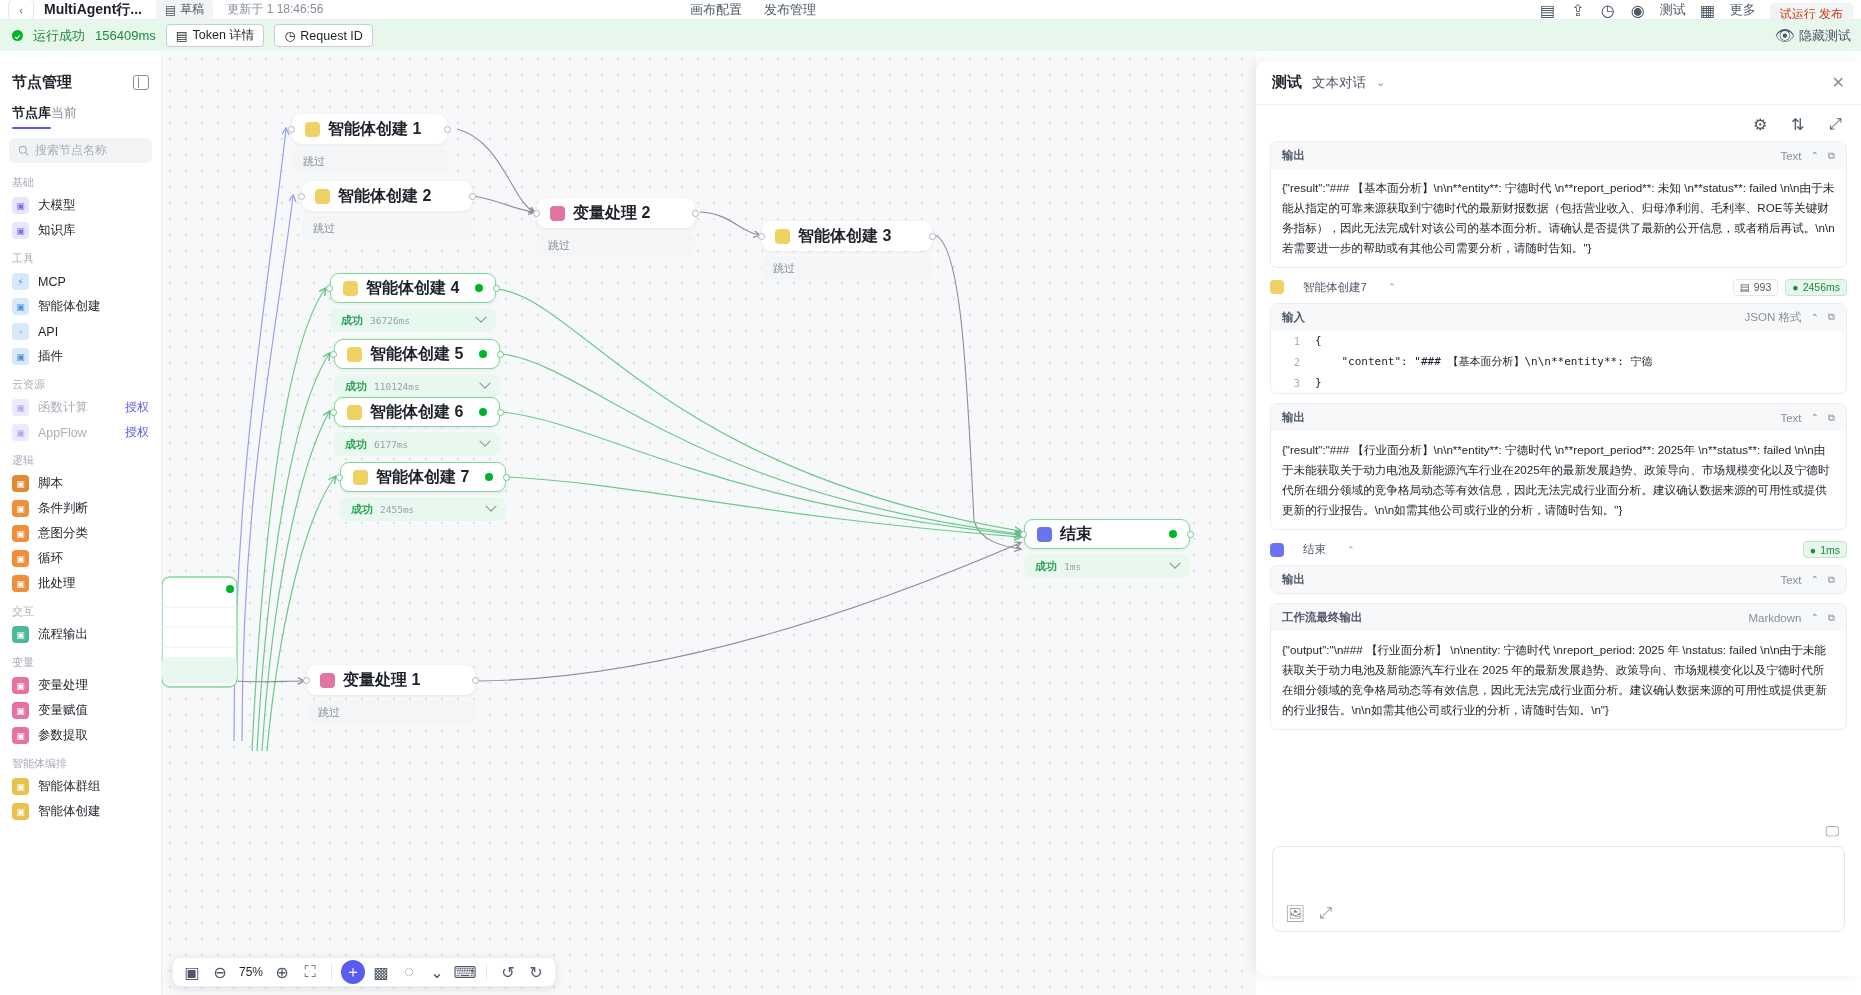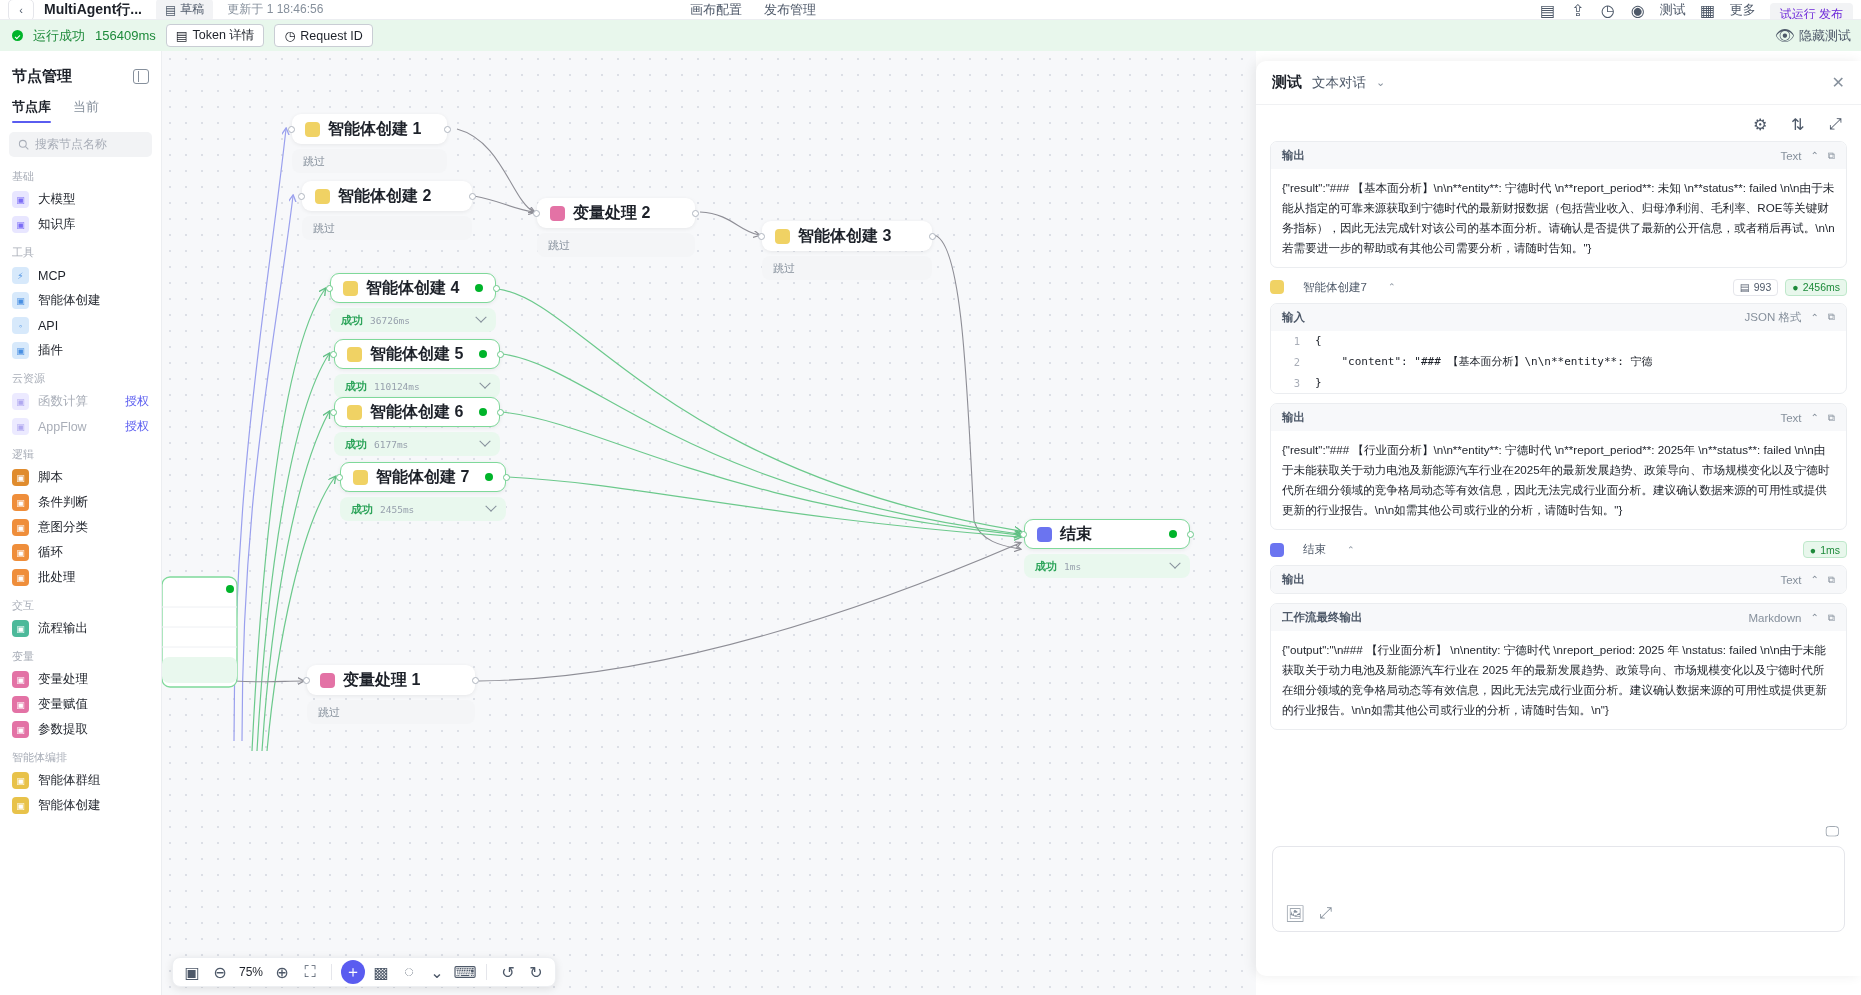--- a/index.html
+++ b/index.html
@@ -28,21 +28,21 @@
     display: flex; align-items: center; gap: 4px; font-size: 12px; color: #4e5969;
   }
   .tb-updated { margin-left: 14px; font-size: 12px; color: #86909c; white-space: nowrap; }
   .tb-center { position: absolute; left: 690px; top: 0; display: flex; gap: 22px; align-items: center; height: 20px; }
   .tb-center span { font-size: 13px; color: #4e5969; white-space: nowrap; }
   .tb-right { position: absolute; right: 8px; top: 0; display: flex; gap: 14px; align-items: center; height: 20px; }
   .tb-ico { width: 16px; height: 16px; color: #4e5969; display: flex; align-items: center; justify-content: center; }
   .tb-right .lbl { font-size: 13px; color: #4e5969; white-space: nowrap; }
   .tb-pub {
     height: 22px; padding: 0 10px; background: #f2f3f5; border-radius: 4px;
-    display: flex; align-items: center; font-size: 12px; color: #6d28d9; white-space: nowrap; margin-top: 8px;
+    display: flex; align-items: center; font-size: 12px; color: #c2410c; white-space: nowrap; margin-top: 8px;
   }
 
   
   .runbar {
     position: absolute; left: 0; top: 20px; width: 1861px; height: 31px;
     background: #e8f7ec; display: flex; align-items: center; padding-left: 12px; gap: 10px;
   }
   .run-dot { width: 11px; height: 11px; border-radius: 50%; background: #00b42a; position: relative; }
   .run-dot::after { content:""; position:absolute; left:3px; top:5px; width:4px; height:2px; border-left:1.4px solid #fff; border-bottom:1.4px solid #fff; transform: rotate(-45deg);}
   .run-text { font-size: 13px; color: #1d8a3a; font-weight: 500; }
@@ -53,27 +53,27 @@
     font-size: 12.5px; color: #1d2129; white-space: nowrap;
   }
   .runbar-right { position: absolute; right: 10px; display: flex; align-items: center; gap: 6px; }
   .runbar-right .lbl { font-size: 13px; color: #4e5969; white-space: nowrap; }
 
   
   .sidebar {
     position: absolute; left: 0; top: 51px; width: 162px; height: 944px;
     background: #fff; border-right: 1px solid #eceef1; overflow: hidden;
   }
-  .sb-head { display: flex; align-items: center; justify-content: space-between; padding: 16px 12px 6px 12px; }
+  .sb-head { display: flex; align-items: center; justify-content: space-between; padding: 22px 12px 6px 12px; }
   .sb-title { font-size: 15px; font-weight: 700; color: #1d2129; }
   .sb-collapse {
     width: 16px; height: 15px; border: 1.3px solid #86909c; border-radius: 3px; position: relative;
   }
   .sb-collapse::before { content:""; position:absolute; left:4px; top:1px; bottom:1px; width:1.3px; background:#86909c; }
-  .sb-tabs { display: flex; gap: 22px; padding: 6px 12px 0 12px; }
+  .sb-tabs { display: flex; padding: 6px 12px 0 12px; }
   .sb-tab { font-size: 13px; color: #86909c; padding-bottom: 7px; position: relative; }
   .sb-tab.active { color: #1d2129; font-weight: 700; }
   .sb-tab.active::after { content:""; position:absolute; left:0; right:0; bottom:0; height:2px; background:#5a5cf0; border-radius:2px; }
   .sb-search {
     margin: 9px 9px 4px 9px; height: 25px; background: #f2f3f5; border-radius: 5px;
     display: flex; align-items: center; gap: 6px; padding: 0 9px;
   }
   .sb-search svg { flex: none; }
   .sb-search .ph { font-size: 12px; color: #a9aeb8; }
   .sb-group { font-size: 11px; color: #a9aeb8; padding: 8px 12px 3px 12px; }

